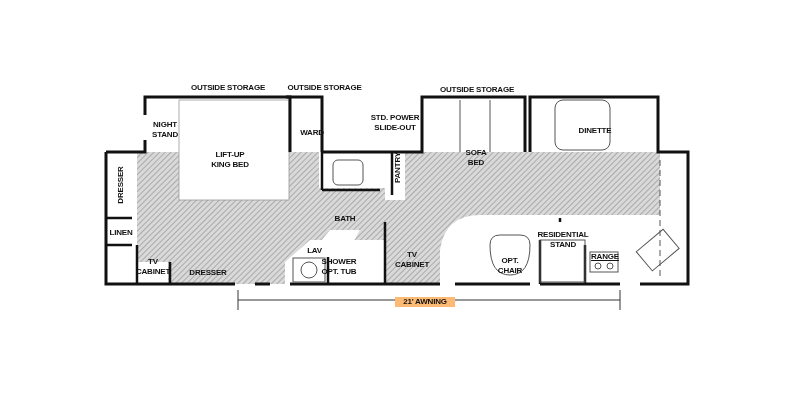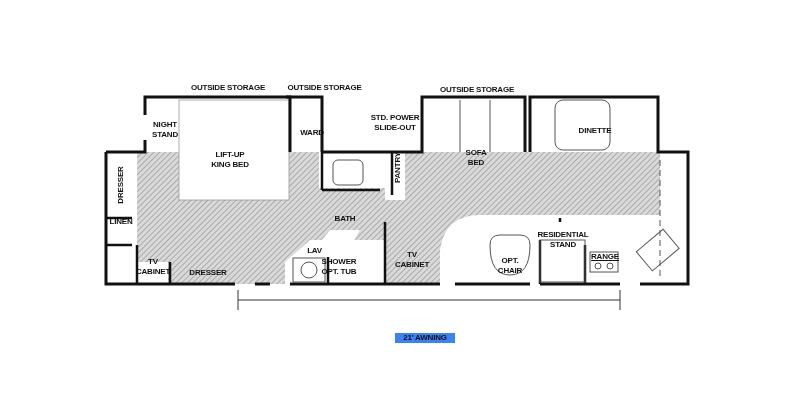--- a/index.html
+++ b/index.html
@@ -91,28 +91,28 @@
 <div class="lbl" style="left:200px;top:150px;width:60px;">LIFT-UP
 KING BED</div>
 <div class="lbl" style="left:290px;top:128px;width:44px;">WARD</div>
 <div class="lbl" style="left:360px;top:113px;width:70px;">STD. POWER
 SLIDE-OUT</div>
 <div class="lbl rot" style="left:383px;top:163px;width:30px;">PANTRY</div>
 <div class="lbl" style="left:456px;top:120px;width:40px;margin-top:28px;">SOFA
 BED</div>
 <div class="lbl" style="left:530px;top:126px;width:50px;margin-left:40px;">DINETTE</div>
 <div class="lbl rot" style="left:100px;top:180px;width:42px;">DRESSER</div>
-<div class="lbl" style="left:108px;top:217px;width:26px;">LINEN</div>
+<div class="lbl" style="left:108px;top:228px;width:26px;">LINEN</div>
 <div class="lbl" style="left:135px;top:257px;width:36px;">TV
 CABINET</div>
 <div class="lbl" style="left:183px;top:268px;width:50px;">DRESSER</div>
 <div class="lbl" style="left:330px;top:214px;width:30px;">BATH</div>
 <div class="lbl" style="left:296px;top:246px;width:26px;text-align:right;">LAV</div>
 <div class="lbl" style="left:314px;top:257px;width:50px;">SHOWER
 OPT. TUB</div>
 <div class="lbl" style="left:388px;top:250px;width:48px;">TV
 CABINET</div>
 <div class="lbl" style="left:495px;top:244px;width:30px;margin-top:12px;">OPT.
 CHAIR</div>
 <div class="lbl" style="left:530px;top:230px;width:66px;">RESIDENTIAL
 STAND</div>
 <div class="lbl" style="left:590px;top:252px;width:30px;text-decoration:underline;">RANGE</div>
-<div class="lbl" style="left:395px;top:297px;width:60px;background:#3b82f6;margin-top:36px;">21' AWNING</div>
+<div class="lbl" style="left:395px;top:297px;width:60px;background:#fdba74;">21' AWNING</div>
 
 </body></html>

